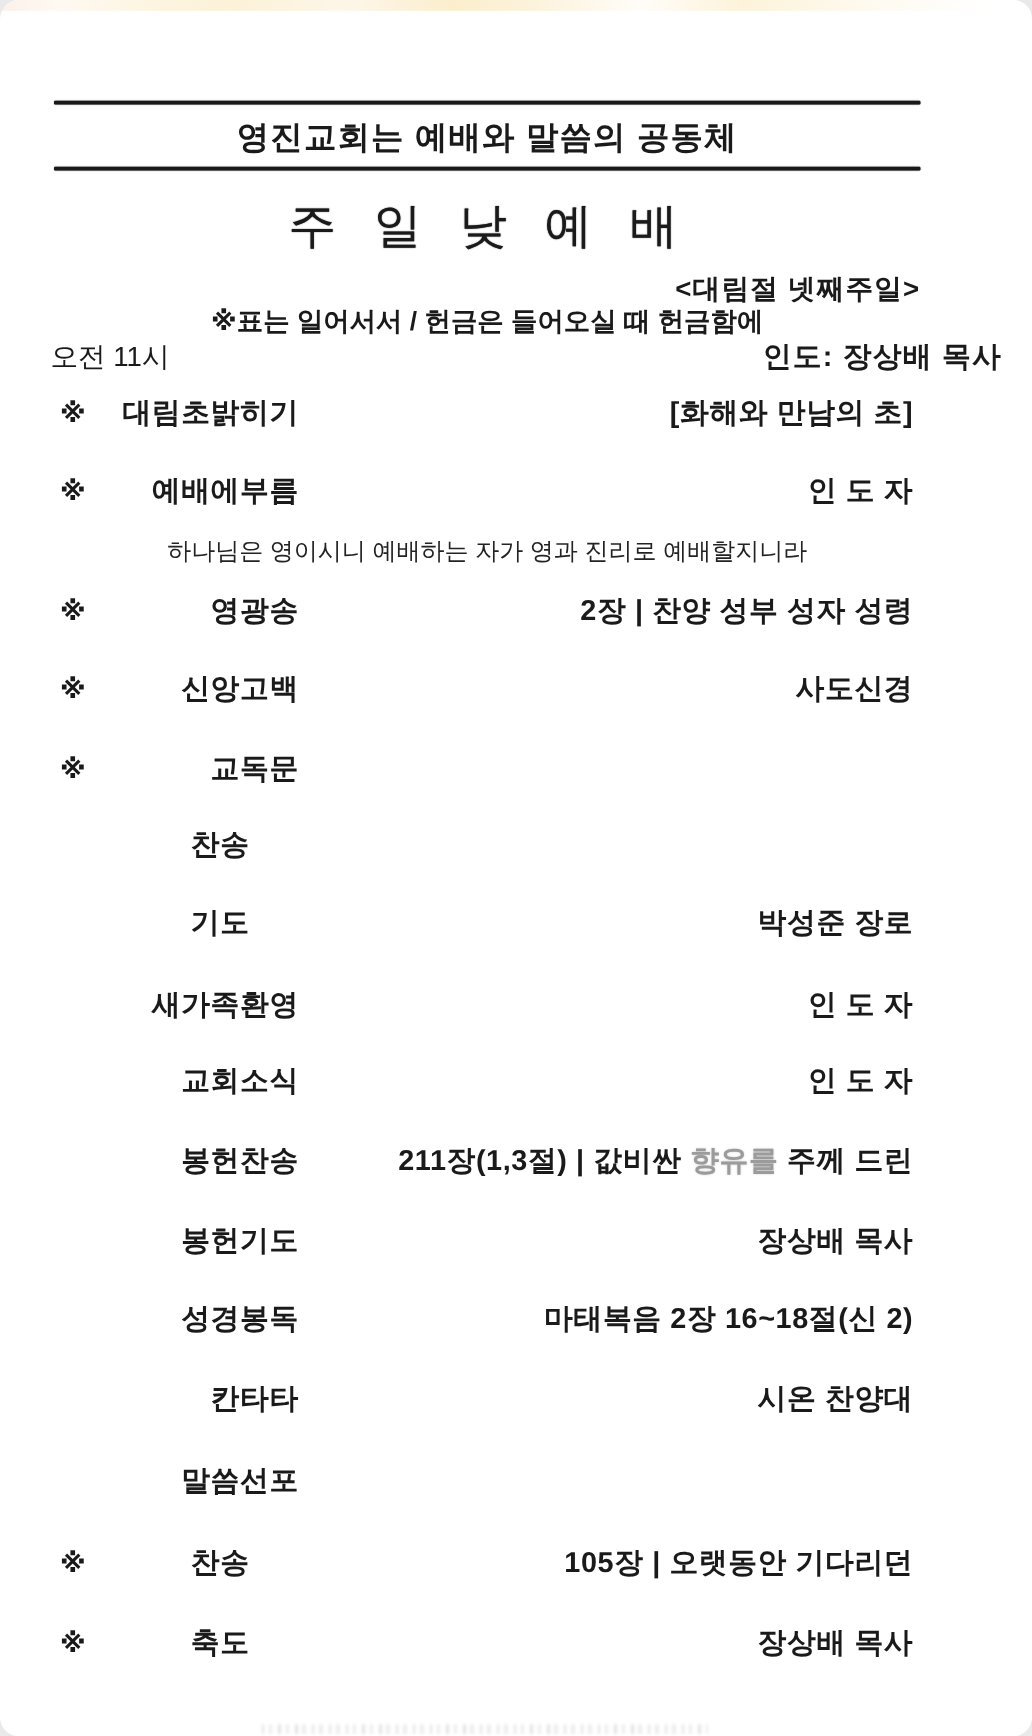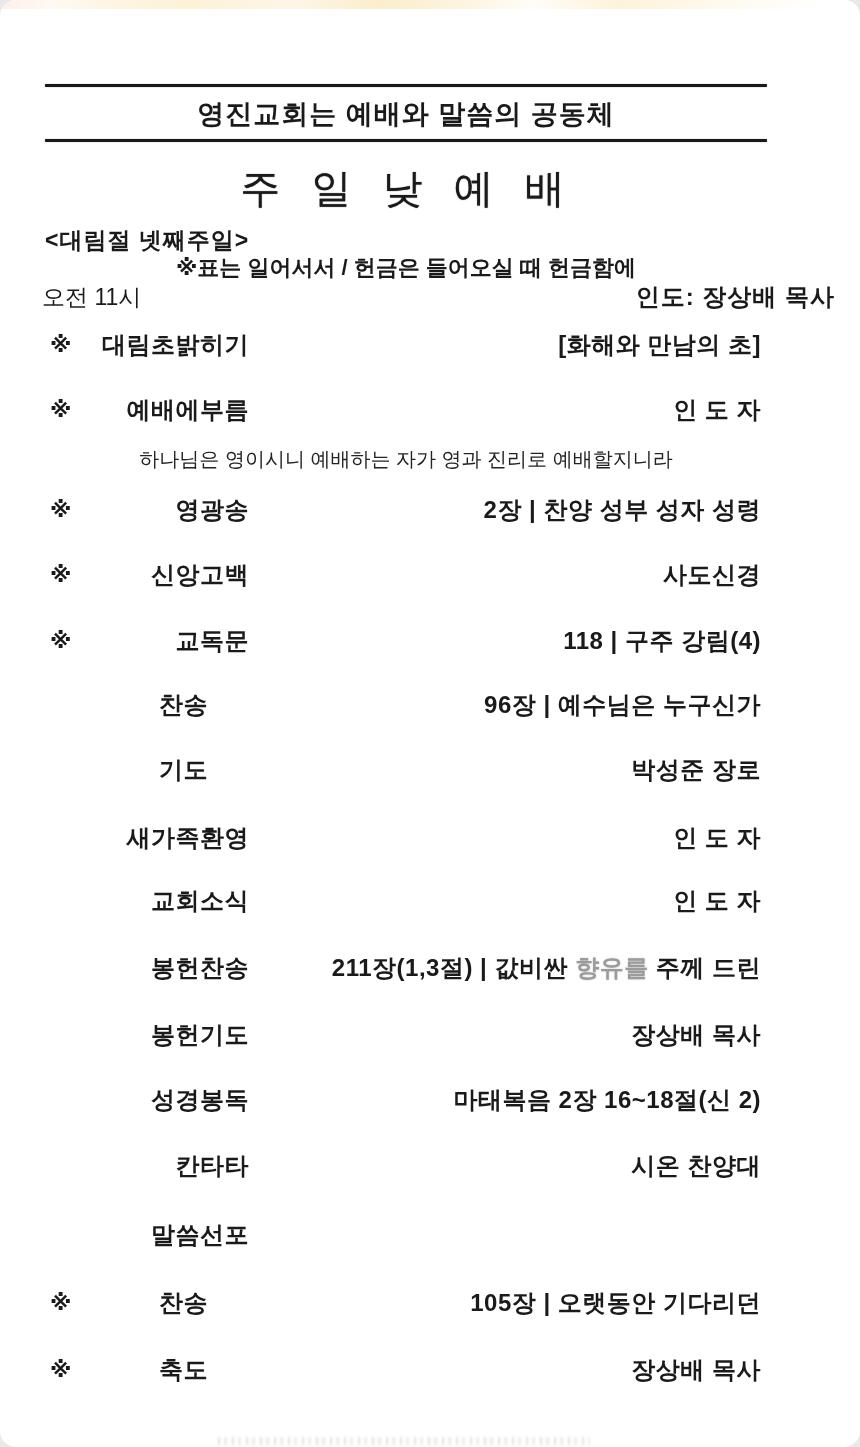--- a/index.html
+++ b/index.html
@@ -24,21 +24,21 @@
   
   .rule{position:absolute;left:45px;width:722px;height:3px;background:#191919;border-radius:1px;box-shadow:0 0 1px #555;}
   .rule-top{top:84px;}
   .rule-bottom{top:139px;}
 
   .motto{position:absolute;top:96px;left:45px;width:722px;text-align:center;
          font-size:27px;font-weight:700;letter-spacing:1px;}
   .title{position:absolute;top:161px;left:45px;width:722px;text-align:center;margin:0;
          font-size:40px;font-weight:400;letter-spacing:7px;word-spacing:6px;
          text-shadow:0 0 1px #333;}
-  .season{position:absolute;top:225px;left:45px;width:722px;text-align:left;
+  .season{position:absolute;top:225px;left:45px;width:722px;text-align:right;
           font-size:23px;font-weight:700;letter-spacing:1px;}
   .note{position:absolute;top:253px;left:45px;width:722px;text-align:center;
         font-size:22px;font-weight:700;}
   .time{position:absolute;top:282px;left:42px;font-size:23px;font-weight:400;}
   .leader{position:absolute;top:281px;right:25px;font-size:24px;font-weight:700;letter-spacing:1px;}
 
   
   .row{position:absolute;left:0;right:0;height:30px;line-height:30px;
        font-size:24px;font-weight:700;}
   .star{position:absolute;left:50px;top:0;width:26px;font-size:22px;line-height:30px;}
@@ -118,29 +118,27 @@
         </span>
         <span class="value"><span>사도신경</span></span>
       </div>
       <div class="row" style="top: 626px;">
         <span class="star">※</span>
         <span class="label">
           <span>교</span>
           <span>독</span>
           <span>문</span>
         </span>
-        <span class="value"><span>118 | 구주 강림(4)</span></span>
       </div>
       <div class="row" style="top: 690px;">
         <span class="star"></span>
         <span class="label narrow">
           <span>찬</span>
           <span>송</span>
         </span>
-        <span class="value"><span>96장 | 예수님은 누구신가</span></span>
       </div>
       <div class="row" style="top: 755px;">
         <span class="star"></span>
         <span class="label narrow">
           <span>기</span>
           <span>도</span>
         </span>
         <span class="value"><span>박성준 장로</span></span>
       </div>
       <div class="row" style="top: 823px;">

